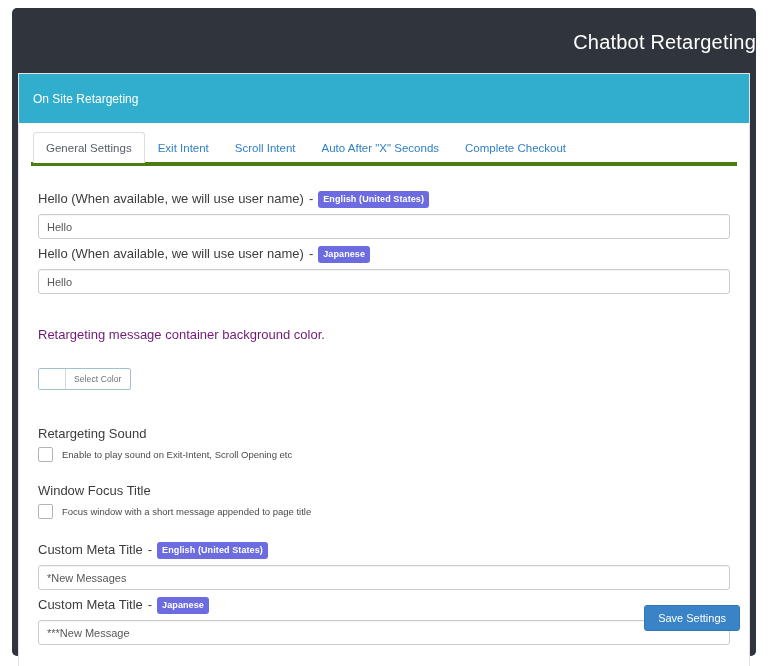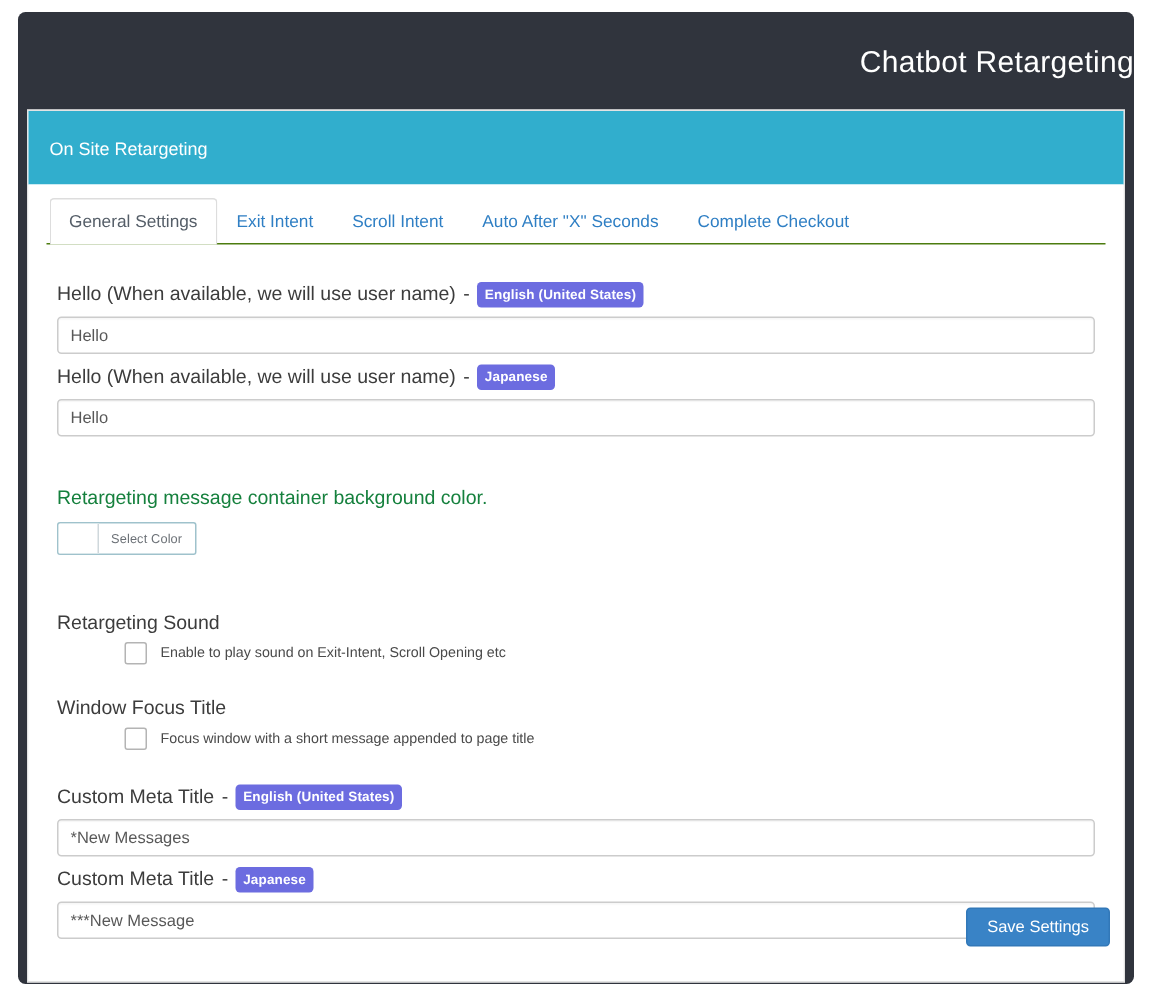--- a/index.html
+++ b/index.html
@@ -61,21 +61,21 @@
   .panel-body {
     background: #ffffff;
     padding: 9px 12px 24px 12px;
     box-sizing: border-box;
   }
 
   
   .nav-tabs {
     display: flex;
     align-items: flex-end;
-    border-bottom: 1px solid #4d7c0f;
+    border-bottom: 4px solid #4d7c0f;
     padding-left: 2px;
     margin-bottom: 22px;
   }
   .tab {
     font-size: 11.5px;
     line-height: 14px;
     padding: 8px 12px 8px 12px;
     color: #2f7fc4;
     cursor: pointer;
     border: 1px solid transparent;
@@ -133,23 +133,23 @@
     outline: none;
     box-shadow: inset 0 1px 1px rgba(0,0,0,0.04);
   }
 
   .spacer-lg { height: 28px; }
   .spacer-sm { height: 16px; }
 
   
   .color-label {
     font-size: 13px;
-    color: #15803d;
+    color: #701a75;
     line-height: 18px;
-    margin: 0 0 7px 0;
+    margin: 0 0 24px 0;
   }
   .color-button {
     display: inline-flex;
     align-items: stretch;
     border: 1px solid #9fc2cc;
     border-radius: 2px;
     height: 20px;
     background: #ffffff;
     cursor: pointer;
     overflow: hidden;
@@ -173,21 +173,20 @@
   .section-title {
     font-size: 13px;
     color: #3c3c3c;
     line-height: 18px;
     margin: 0 0 4px 0;
   }
   .check-row {
     display: flex;
     align-items: center;
     gap: 9px;
-    margin-left: 45px;
   }
   .checkbox {
     width: 15px;
     height: 15px;
     border: 1px solid #b4b4b4;
     background: #ffffff;
     border-radius: 2px;
     flex: none;
     cursor: pointer;
     box-sizing: border-box;

